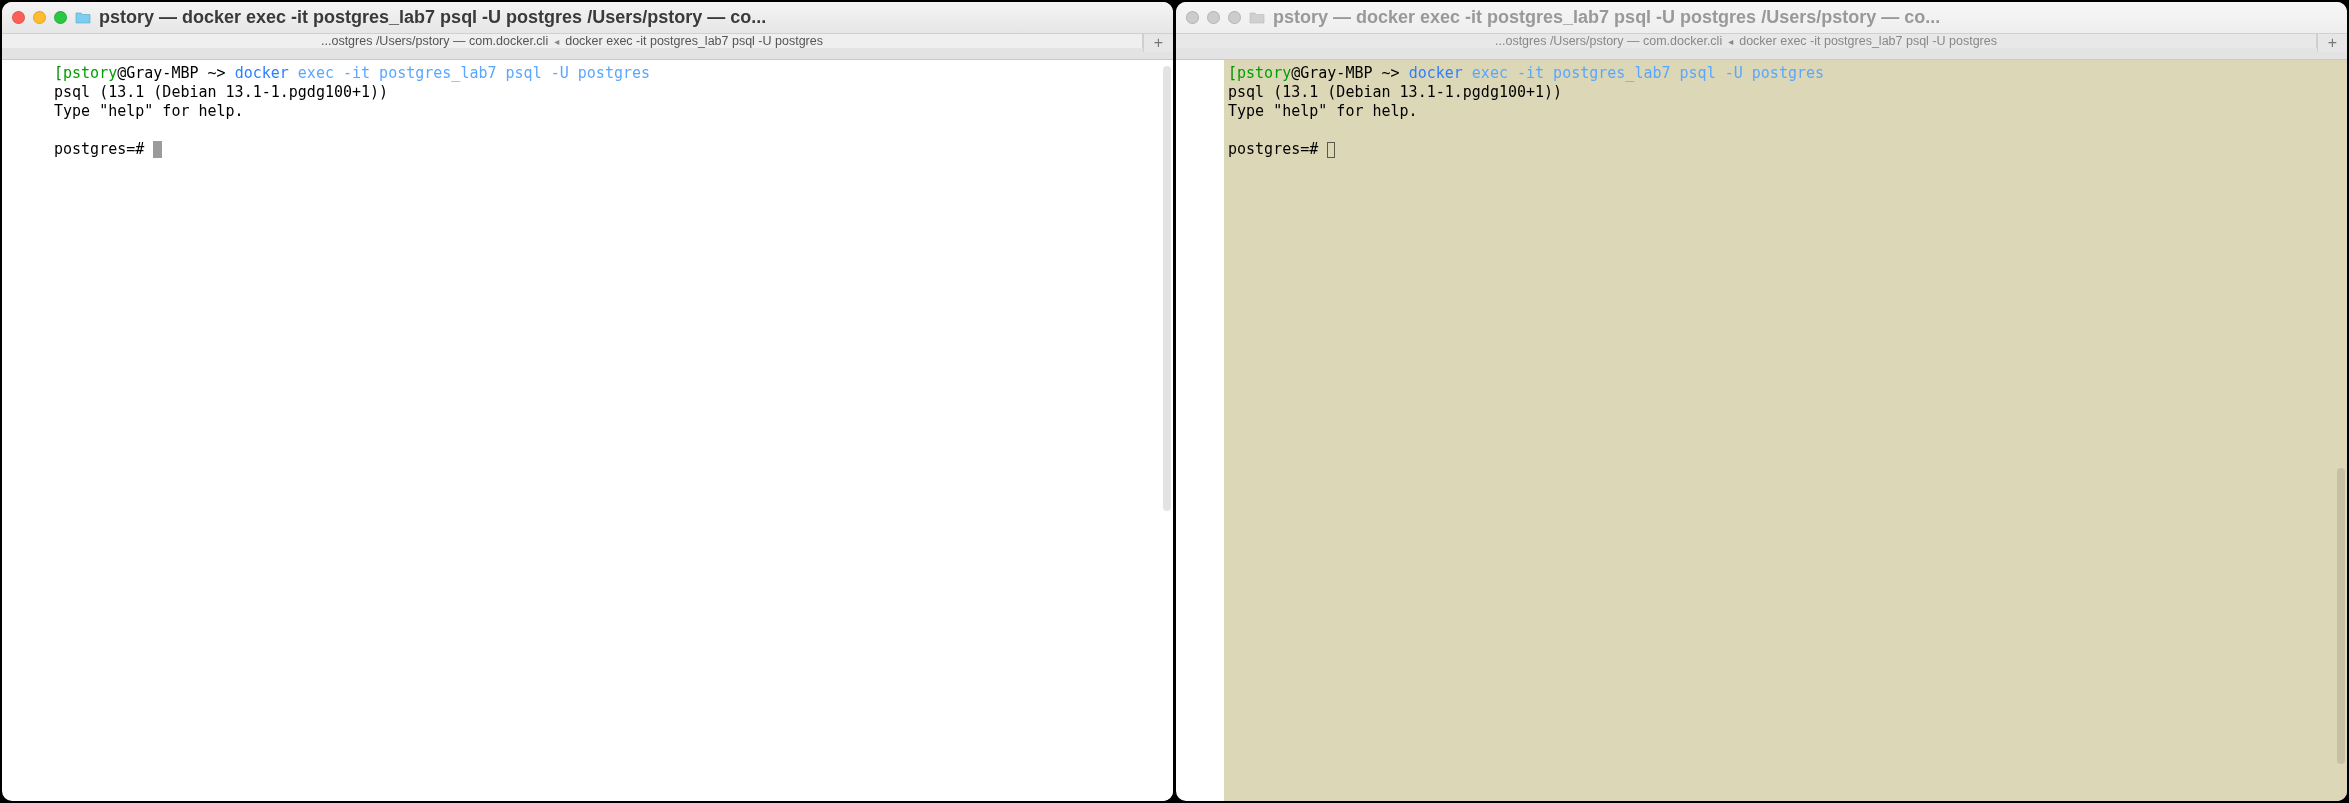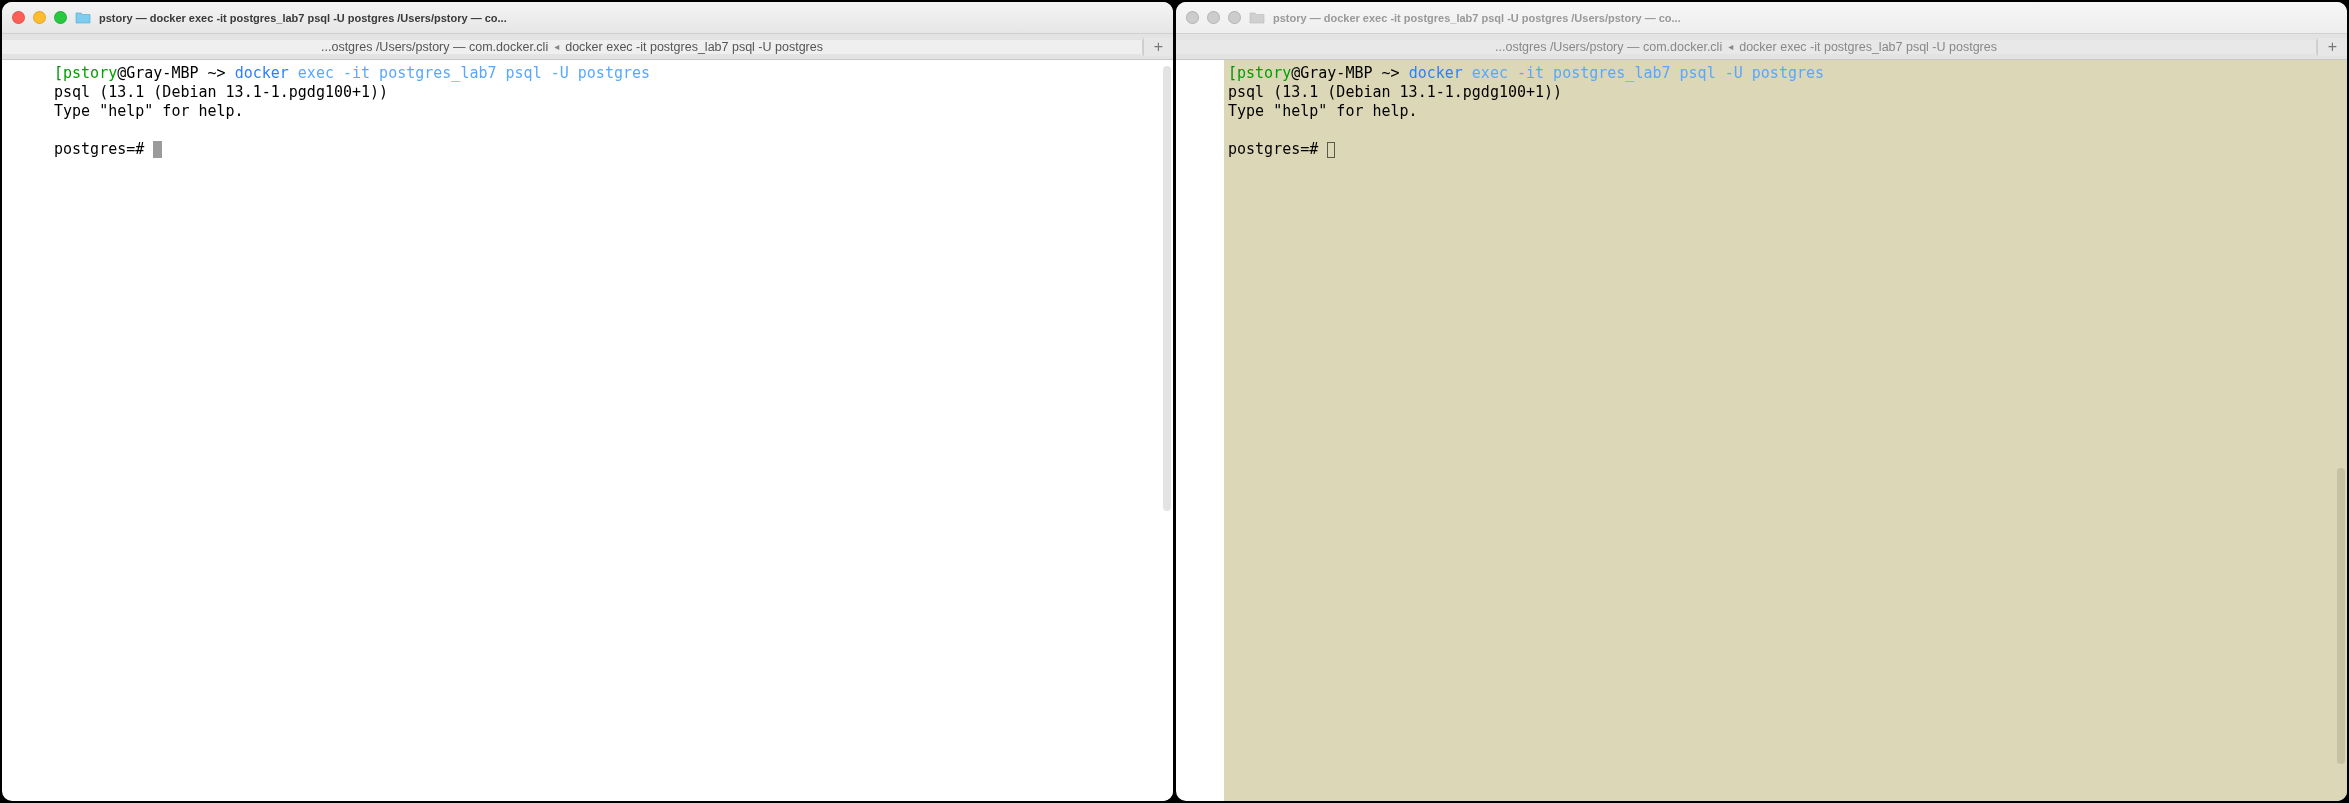--- a/index.html
+++ b/index.html
@@ -43,34 +43,34 @@
   .btn {
     width:13px;height:13px;border-radius:50%;
     border:0.5px solid rgba(0,0,0,.12);
   }
   .btn.close{background:#ff5f57;}
   .btn.min  {background:#febc2e;}
   .btn.max  {background:#28c840;}
   .folder-icon { width:16px; height:16px; flex-shrink:0; display:flex; }
   .title {
     flex:1;
-    font-size:11px;
+    font-size:18px;
     font-weight:600;
     color:#3a3a3a;
     white-space:nowrap;
     overflow:hidden;
     text-overflow:ellipsis;
   }
 
   .tabbar {
     height:26px;
     background:#e3e3e3;
     border-bottom:1px solid #c9c9c9;
     display:flex;
-    align-items:center;
+    align-items:flex-start;
     flex-shrink:0;
   }
   .tab {
     flex:1;
     display:flex;
     align-items:center;
     justify-content:center;
     font-size:12.5px;
     color:#555;
     background:#efefef;

